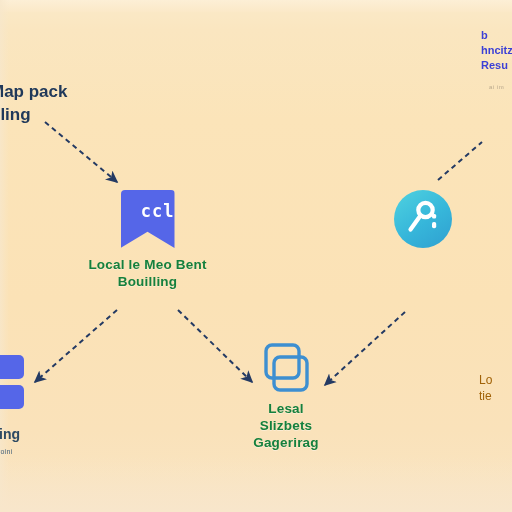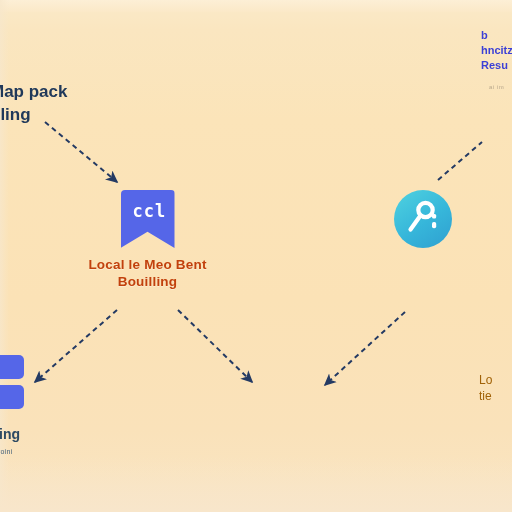--- a/index.html
+++ b/index.html
@@ -54,21 +54,21 @@
     inset: 0;
     pointer-events: none;
   }
 
   
   .node {
     position: absolute;
     text-align: center;
   }
   .node-label {
-    color: #c2410c;
+    color: #15803d;
     font-size: 13.5px;
     line-height: 17px;
     font-weight: 600;
     letter-spacing: .2px;
     white-space: pre-line;
     text-shadow: 0 1px 0 rgba(255,255,255,.35);
   }
 
   
   .icon-bookmark {
@@ -80,22 +80,22 @@
   .icon-bookmark .ribbon {
     position: absolute;
     inset: 0;
     background: #5566e8;
     border-radius: 4px 4px 0 0;
     clip-path: polygon(0 0, 100% 0, 100% 100%, 50% 72%, 0 100%);
   }
   .icon-bookmark .ribbon-text {
     position: absolute;
     top: 11px;
-    left: 12px; right: 0;
-    text-align: left;
+    left: 0; right: 0;
+    text-align: right;
     color: #ffffff;
     font-family: "DejaVu Sans Mono", monospace;
     font-size: 17px;
     font-weight: 700;
     letter-spacing: 1px;
   }
 
   
   .icon-circle {
     position: relative;
@@ -238,20 +238,32 @@
     <div class="icon-circle">
       <svg viewBox="0 0 58 58" width="58" height="58">
         <circle cx="31.5" cy="20" r="7.2" fill="none" stroke="#ffffff" stroke-width="4.2"></circle>
         <line x1="26.5" y1="25.5" x2="16.5" y2="39.5" stroke="#ffffff" stroke-width="4.2" stroke-linecap="round"></line>
         <rect x="38" y="24" width="4.2" height="4.6" rx="1.6" fill="#ffffff"></rect>
         <rect x="38" y="32" width="4.2" height="6.2" rx="1.8" fill="#ffffff"></rect>
       </svg>
     </div>
   </div>
 
+  <div class="node" style="left:228px; top:342px; width:116px;">
+    <div class="icon-squares">
+      <svg viewBox="0 0 52 52" width="52" height="52">
+        <rect x="6" y="3" width="33" height="33" rx="6" fill="none" stroke="#3d8fd1" stroke-width="3.4"></rect>
+        <rect x="14" y="15" width="33" height="33" rx="6" fill="none" stroke="#3d8fd1" stroke-width="3.4"></rect>
+        <rect x="14" y="15" width="33" height="33" rx="6" fill="#fbe2b6" opacity="0"></rect>
+      </svg>
+    </div>
+    <div class="node-label">Lesal
+Slizbets
+Gagerirag</div>
+  </div>
 
   <div class="icon-stack">
     <div class="card top"></div>
     <div class="card bottom"></div>
   </div>
   <div id="left-bottom-label">ilb
 ulding</div>
   <div id="left-bottom-caption">ryoini</div>
 
 </div>

